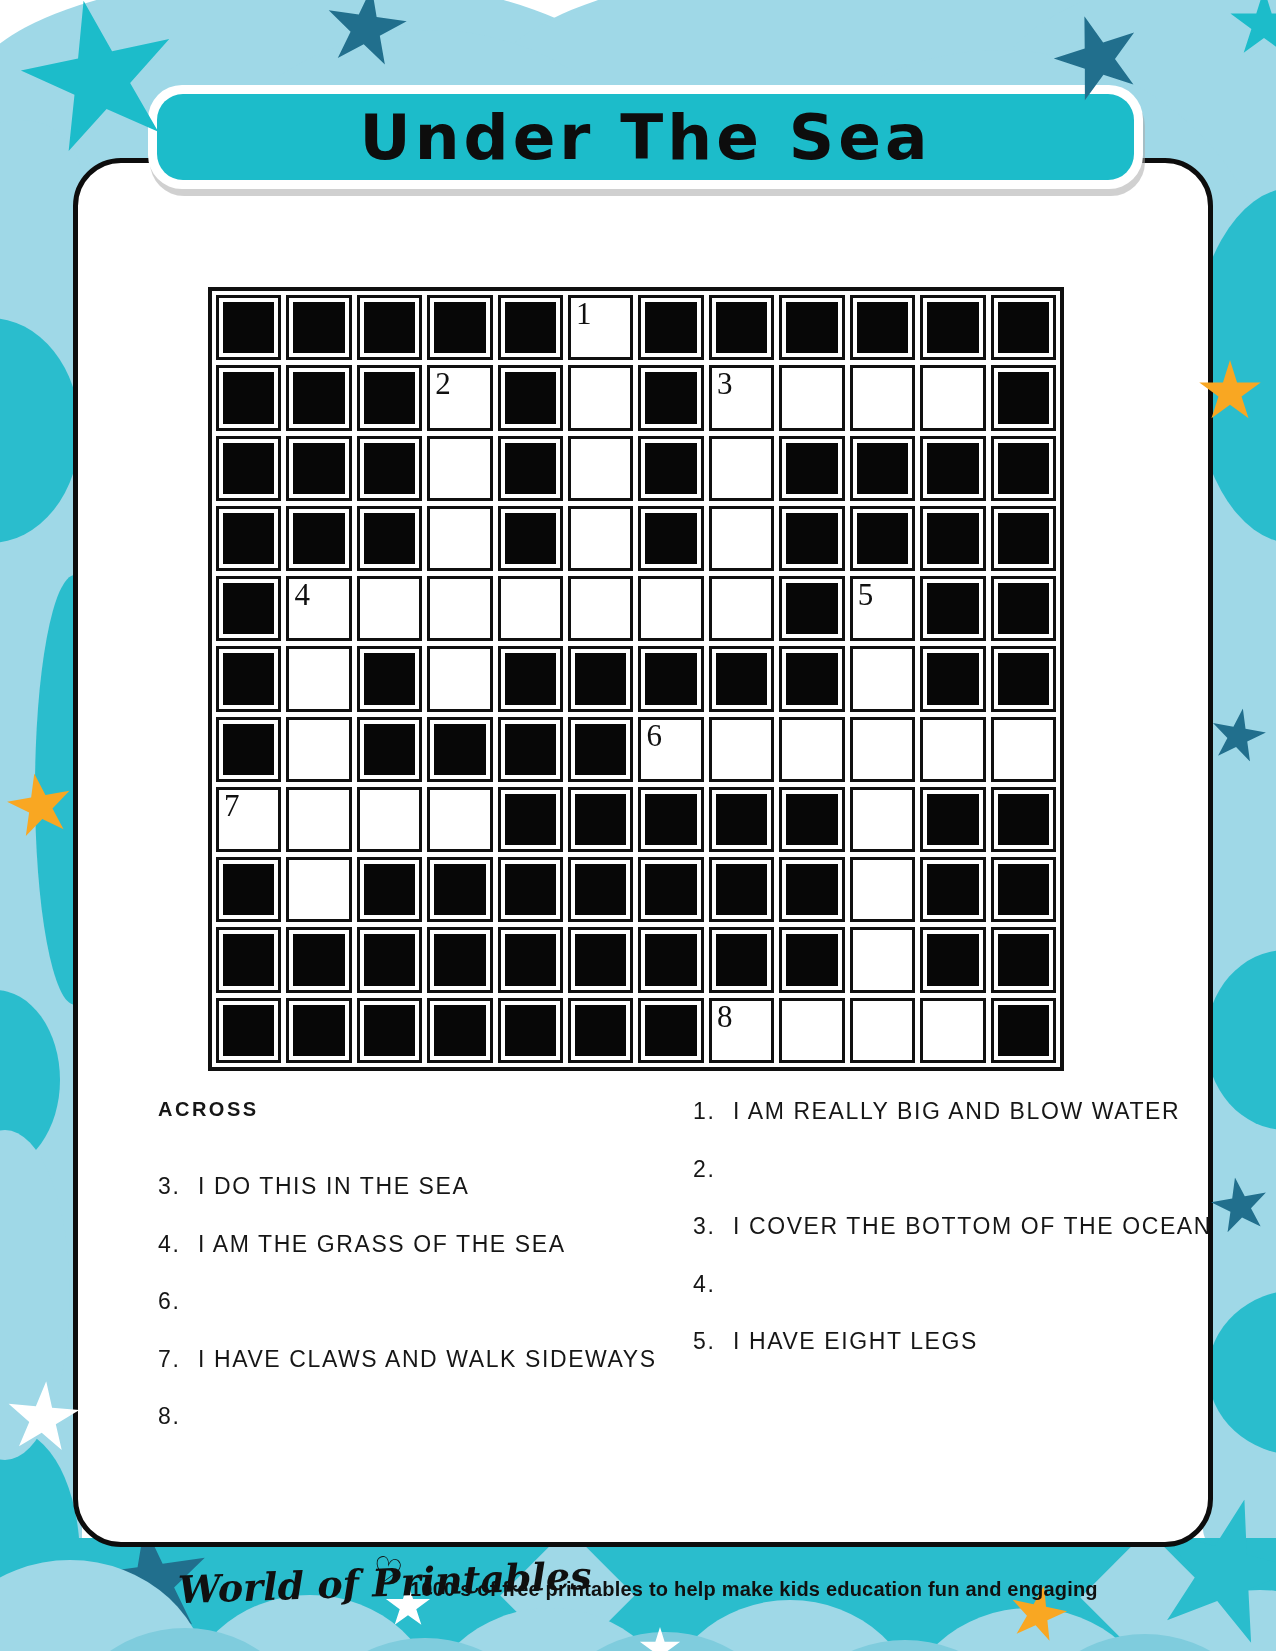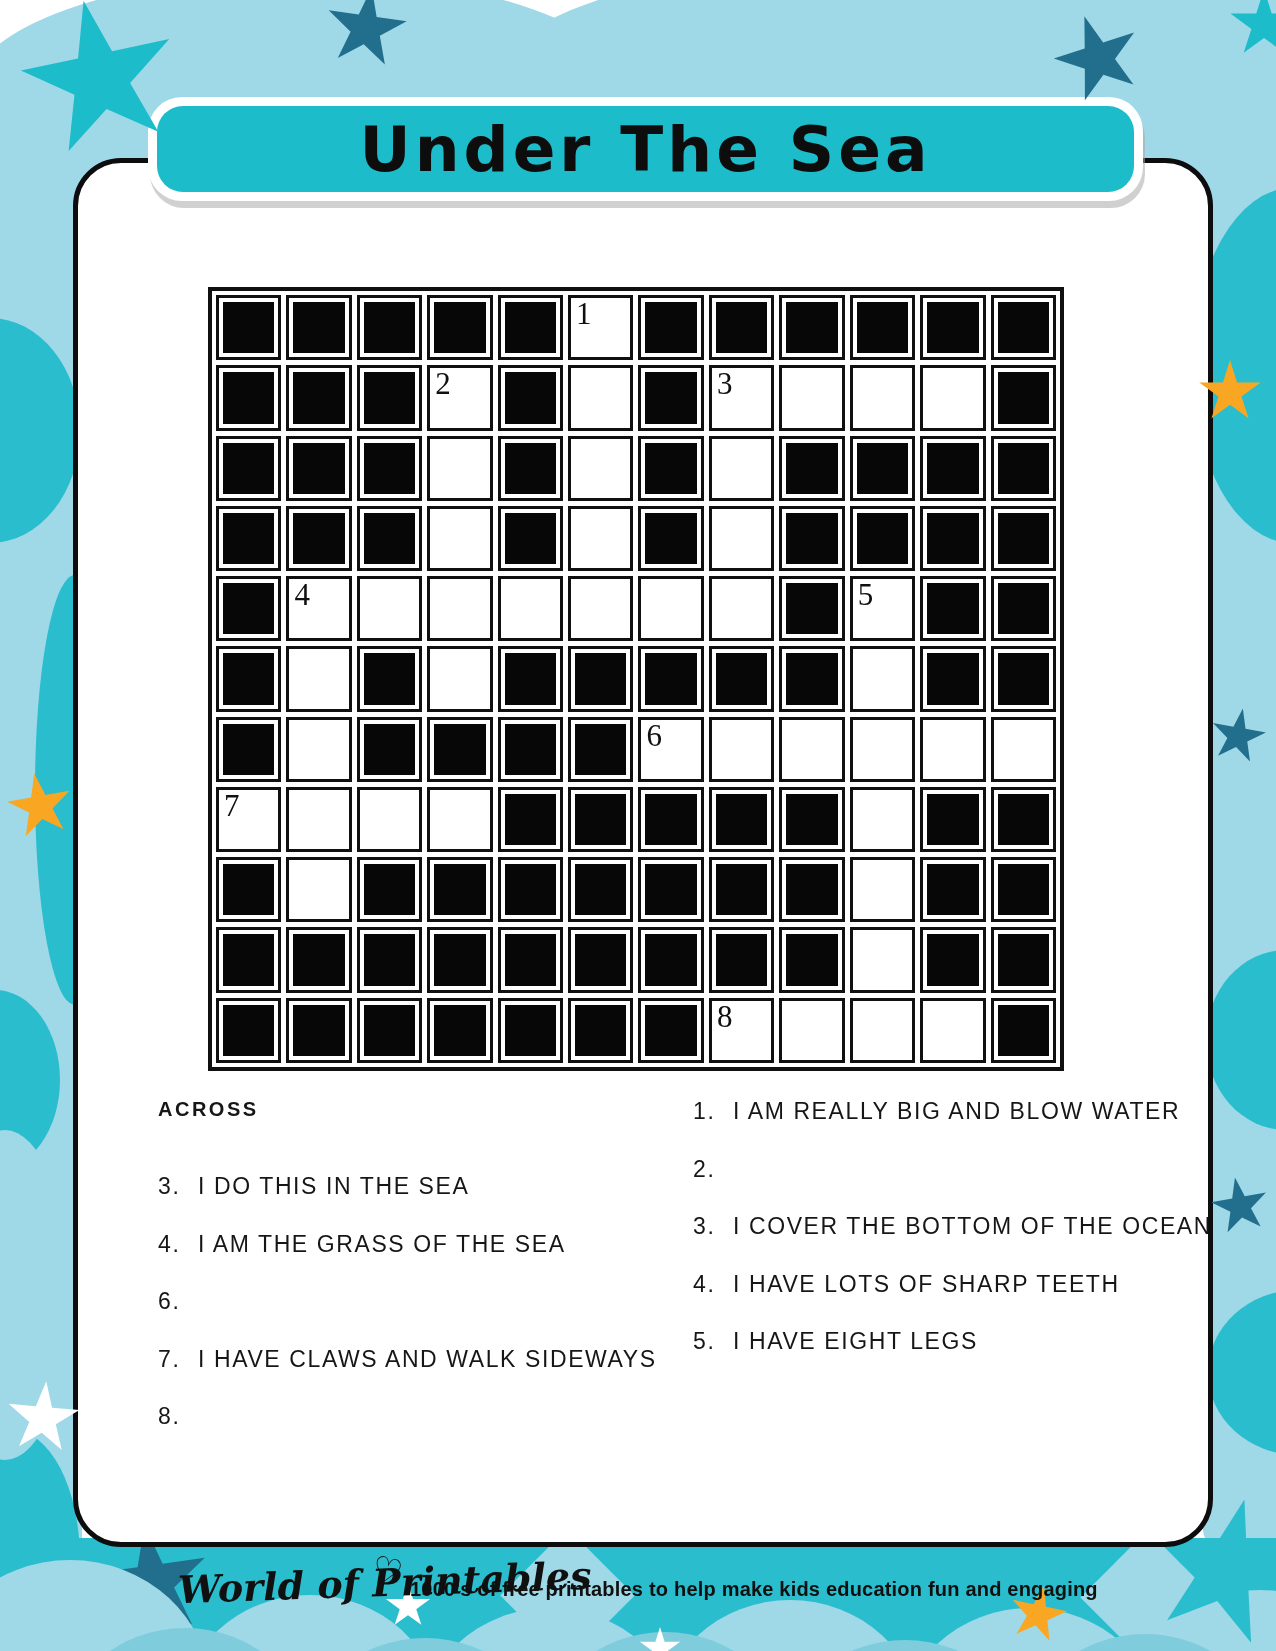--- a/index.html
+++ b/index.html
@@ -11,21 +11,21 @@
   .blob{position:absolute;border-radius:50%;}
   .z1{z-index:1}.z3{z-index:3}
   .star{position:absolute;clip-path:polygon(50% 0%,61% 35%,98% 35%,68% 57%,79% 91%,50% 70%,21% 91%,32% 57%,2% 35%,39% 35%);}
   
   .card{
     position:absolute;left:73px;top:158px;width:1130px;height:1379px;
     background:#ffffff;border:5px solid #0d0d0d;border-radius:48px;z-index:5;
   }
   
   .banner-wrap{
-    position:absolute;left:148px;top:97px;width:995px;height:104px;
+    position:absolute;left:148px;top:85px;width:995px;height:104px;
     background:#ffffff;border-radius:34px;z-index:6;
     box-shadow:2px 7px 0 rgba(170,170,170,.55);
     padding:0;box-sizing:border-box;
   }
   .banner{
     position:absolute;left:9px;top:9px;right:9px;bottom:9px;
     background:var(--teal);border-radius:26px;
     display:flex;align-items:center;justify-content:center;
   }
   .banner h1{
@@ -314,21 +314,20 @@
       </div>
       <div class="clue-row">
         <span class="clue-num">2.</span>
       </div>
       <div class="clue-row">
         <span class="clue-num">3.</span>
         <span class="clue-text">I COVER THE BOTTOM OF THE OCEAN</span>
       </div>
       <div class="clue-row">
         <span class="clue-num">4.</span>
-        <span class="clue-text">I HAVE LOTS OF SHARP TEETH</span>
       </div>
       <div class="clue-row">
         <span class="clue-num">5.</span>
         <span class="clue-text">I HAVE EIGHT LEGS</span>
       </div>
     </div>
 </div>
 
 <div class="footer">
   <span class="brand">World of Printables</span>

